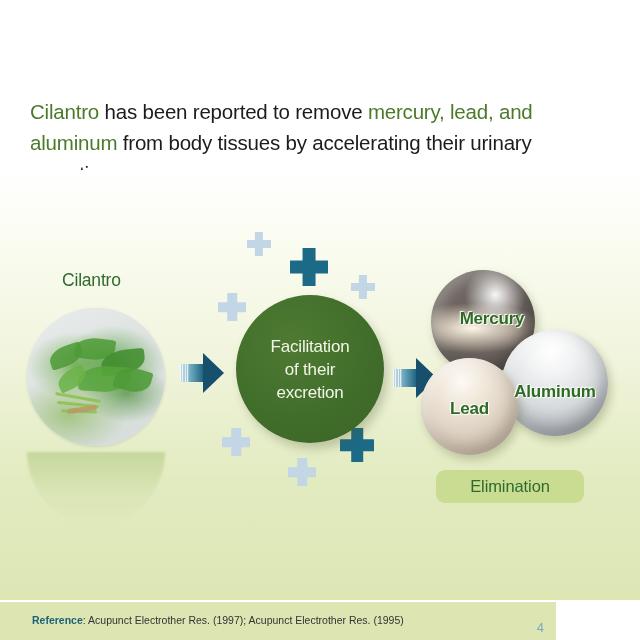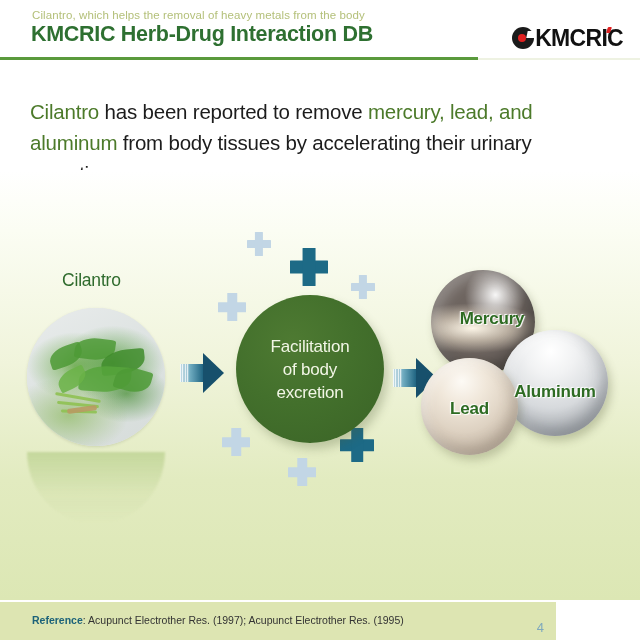--- a/index.html
+++ b/index.html
@@ -290,36 +290,20 @@
     position: absolute; right: 12px; top: 18px;
     font-size: 13px;
     color: #7fa9bd;
   }
 </style>
 </head>
 <body>
 
 <div id="slide">
 
-  <div id="header">
-    <div id="subtitle-top">Cilantro, which helps the removal of heavy metals from the body</div>
-    <div id="main-title">KMCRIC Herb-Drug Interaction DB</div>
-    <div id="header-rule"></div>
-    <div id="header-rule-light"></div>
-
-    <div id="logo">
-      <span id="logo-mark">
-        <span id="logo-dot"></span>
-      </span>
-      <span id="logo-text">
-        <span>KMCRIC</span>
-        <span id="logo-accent"></span>
-      </span>
-    </div>
-  </div>
 
   <div id="statement">
     <span class="hl">Cilantro</span><span> has been reported to remove </span><span class="hl">mercury, lead, and aluminum</span><span> from body tissues by accelerating their urinary excretion.</span>
   </div>
 
   <div id="panel">
 
     <div class="plus plus-lt" style="left:247px; top:62px; width:24px; height:24px;"></div>
     <div class="plus plus-dk" style="left:290px; top:78px; width:38px; height:38px;"></div>
     <div class="plus plus-lt" style="left:351px; top:105px; width:24px; height:24px;"></div>
@@ -346,41 +330,44 @@
 
     <div class="arrow" style="left:180px; top:183px;">
       <span class="shaft"></span>
       <span class="stripes"></span>
       <span class="head"></span>
     </div>
 
     <div id="center-circle">
       <div id="center-text">
         <div>Facilitation</div>
-        <div>of body</div>
+        <div>of their</div>
         <div>excretion</div>
       </div>
     </div>
 
     <div class="arrow" style="left:393px; top:188px;">
       <span class="shaft"></span>
       <span class="stripes"></span>
       <span class="head"></span>
     </div>
 
     <div class="sphere" id="sphere-mercury">
       <span class="label">Mercury</span>
     </div>
     <div class="sphere" id="sphere-aluminum">
       <span class="label">Aluminum</span>
     </div>
     <div class="sphere" id="sphere-lead">
       <span class="label">Lead</span>
     </div>
 
+    <div id="elimination-badge">
+      <span id="elimination-text">Elimination</span>
+    </div>
   </div>
 
   <div id="footer">
     <div id="footer-ref"><span id="footer-ref-label">Reference</span><span>: Acupunct Electrother Res. (1997); Acupunct Electrother Res. (1995)</span></div>
     <div id="page-number">4</div>
   </div>
 
 </div>
 
 </body></html>

